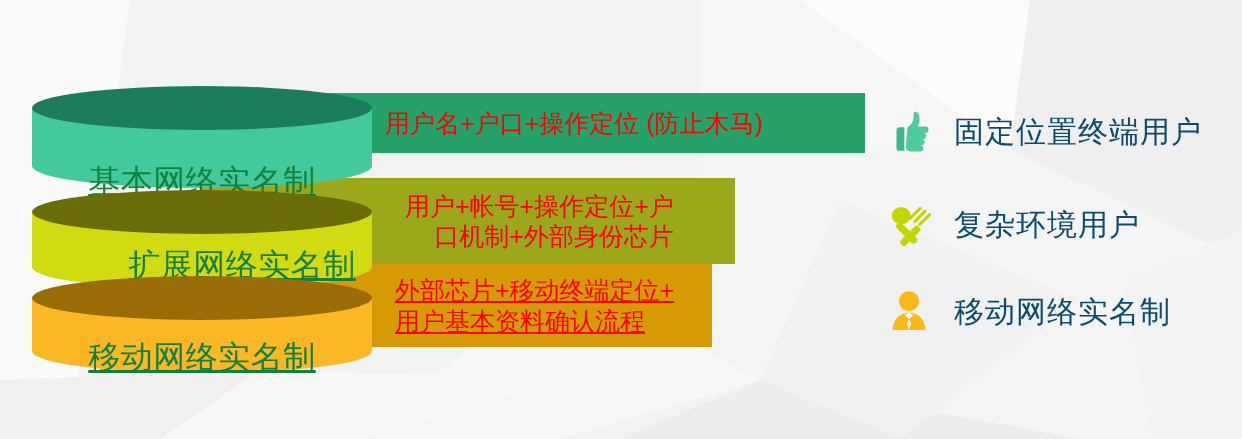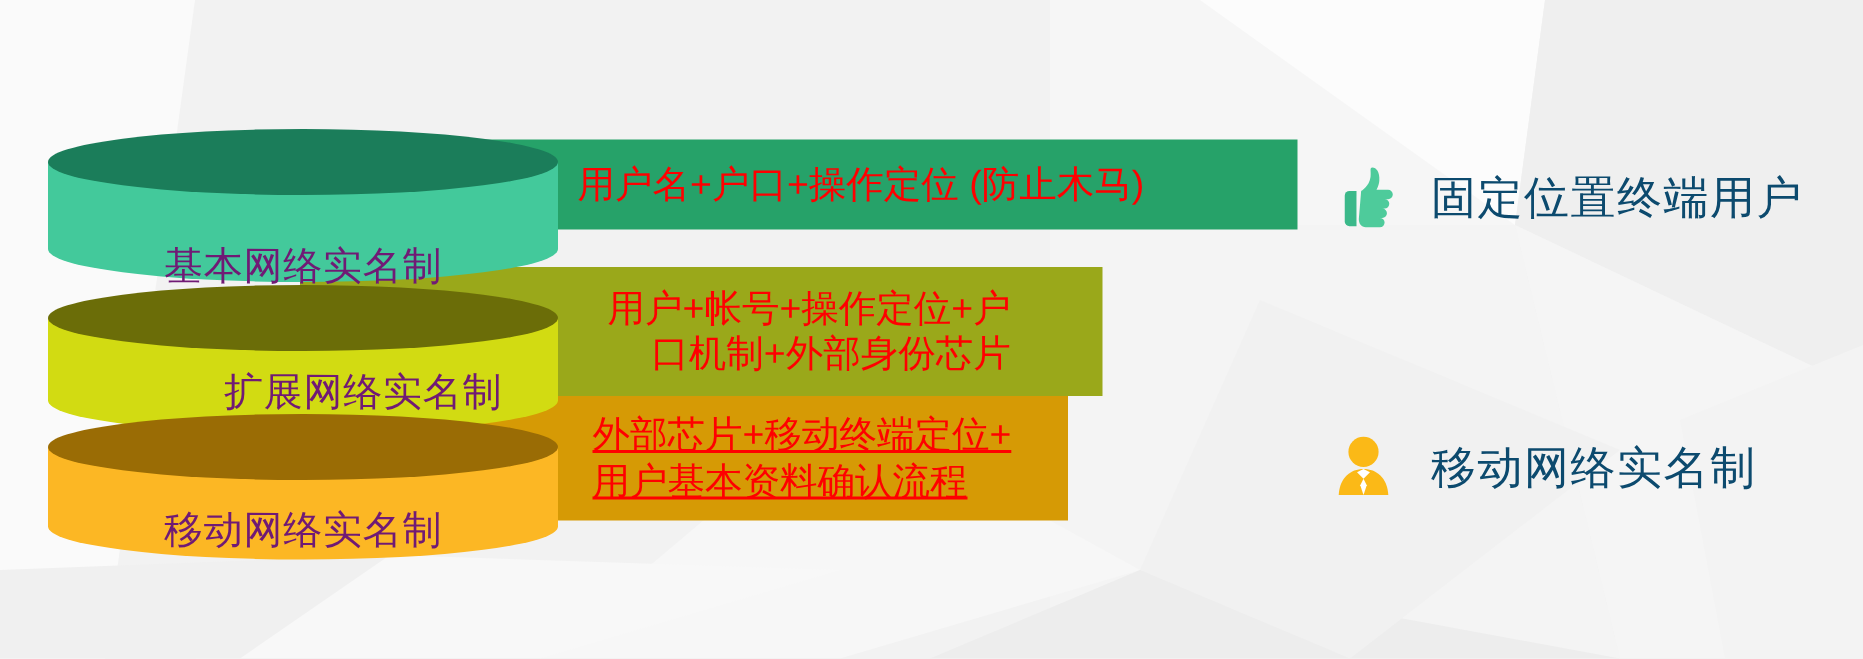--- a/index.html
+++ b/index.html
@@ -86,24 +86,25 @@
   #cyl-2 { left: 32px; top: 192px; }
   #cyl-3 { left: 32px; top: 278px; }
 
   .cyl svg { display: block; overflow: visible; }
 
   .cyl-label {
     position: absolute;
     left: 0;
     width: 340px;
     text-align: center;
-    font-size: 26px;
-    color: #701a75;
+    font-size: 32px;
+    color: #15803d;
     letter-spacing: 0.5px;
     pointer-events: none;
+    text-decoration: underline;
   }
   #cyl-1 .cyl-label { top: 72px; }
   #cyl-2 .cyl-label { top: 52px; padding-left: 40px; }
   #cyl-3 .cyl-label { top: 58px; }
 
   
   .legend-row {
     position: absolute;
     display: flex;
     align-items: center;
@@ -192,20 +193,35 @@
         <path d="M20 26 L26 26 L26 56 L20 56 A4 4 0 0 1 16 52 L16 30 A4 4 0 0 1 20 26 Z" fill="#3BB98A"></path>
         <path d="M30 26 C30 26 37 22 38 14 C38.6 9 37 6 39.5 6 C43 6 46 10 45.5 17
                  C45.2 21.5 43 25 43 25 L53 25 A4 4 0 0 1 53 33 L50 33
                  A4 4 0 0 1 50 41 L48 41 A4 4 0 0 1 48 49 L46 49
                  A4 4 0 0 1 46 57 L34 57 C30 57 28 54 28 50 Z" fill="#4ECB9B"></path>
       </svg>
     </span>
     <span class="legend-label">固定位置终端用户</span>
   </div>
 
+  <div class="legend-row" id="legend-1">
+    <span class="legend-icon">
+      <svg width="50" height="50" viewBox="0 0 64 64">
+        <g fill="#C4D600">
+          <ellipse cx="22" cy="20" rx="12" ry="11"></ellipse>
+          <rect x="24" y="26" width="9" height="34" rx="4" transform="rotate(-45 28 42)"></rect>
+          <rect x="30" y="30" width="9" height="32" rx="4" transform="rotate(45 34 45)"></rect>
+          <rect x="38" y="6" width="4" height="22" rx="2" transform="rotate(45 40 17)"></rect>
+          <rect x="44" y="10" width="4" height="22" rx="2" transform="rotate(45 46 21)"></rect>
+          <rect x="50" y="14" width="4" height="22" rx="2" transform="rotate(45 52 25)"></rect>
+        </g>
+      </svg>
+    </span>
+    <span class="legend-label">复杂环境用户</span>
+  </div>
 
   <div class="legend-row" id="legend-2">
     <span class="legend-icon">
       <svg width="46" height="50" viewBox="0 0 64 64">
         <circle cx="32" cy="17" r="14" fill="#FBB917"></circle>
         <path d="M32 33 C20 33 10 41 9 57 L55 57 C54 41 44 33 32 33 Z" fill="#FBB917"></path>
         <path d="M32 33 L26 36 L32 42 L38 36 Z" fill="#FFFFFF"></path>
         <path d="M32 42 L29 48 L32 57 L35 48 Z" fill="#FFFFFF"></path>
       </svg>
     </span>

